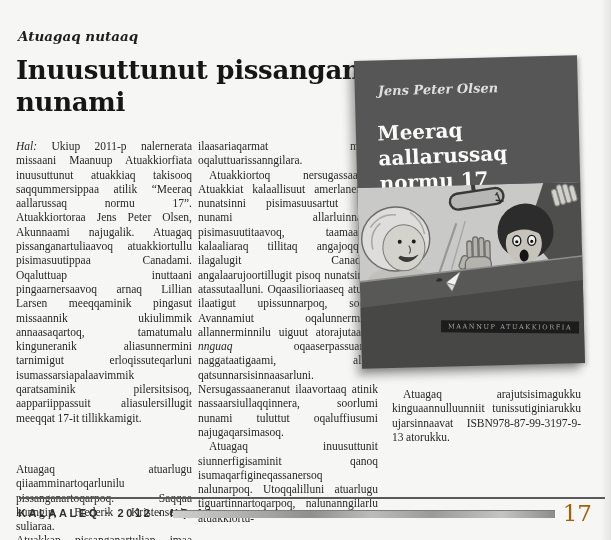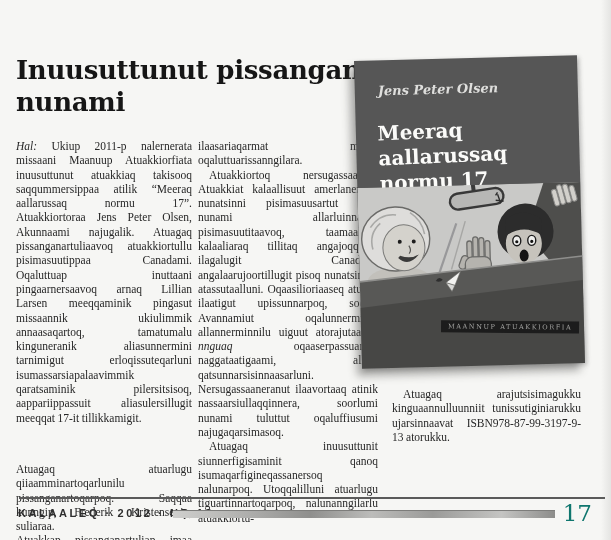--- a/index.html
+++ b/index.html
@@ -87,28 +87,29 @@
     color:#2e2e2e;
   }
   .footer-bar{
     position:absolute;left:173px;top:510px;width:382px;height:7px;
     background:linear-gradient(90deg,#cfcfcd 0%,#b5b5b3 16%,#8f8f8d 36%,#bcbcba 52%,#9a9a98 68%,#c4c4c2 86%,#8c8c8a 100%);
     border-top:1px solid #7d7d7b;
   }
   .footer-page{
     position:absolute;right:19px;top:500px;
     font-family:"DejaVu Serif", serif;
-    font-size:23px;color:#0f766e;
+    font-size:23px;color:#a16207;
   }
 </style>
 </head>
 <body>
 
 <div class="page">
 
+  <div class="kicker">Atuagaq nutaaq</div>
 
   <div class="headline">
     <div>Inuusuttunut pissanganar-</div>
     <div>nunami</div>
   </div>
 
   <div class="col col1">
     <p><span class="ital">Hal:</span><span> Ukiup 2011-p nalernerata missaani Maanuup Atuakkiorfiata inuusuttunut atuakkiaq takisooq saqqummersippaa atilik “Meeraq aallarussaq normu 17”. Atuakkiortoraa Jens Peter Olsen, Akunnaami najugalik. Atuagaq pissanganartuliaavoq atuakkiortullu pisimasuutippaa Canadami. Oqaluttuap inuttaani pingaarnersaavoq arnaq Lillian Larsen meeqqaminik pingasut missaannik ukiulimmik annaasaqartoq, tamatumalu kinguneranik aliasunnermini tarnimigut erloqissuteqarluni isumassarsiapalaavimmik qaratsaminik pilersitsisoq, aappariippassuit aliasulersillugit meeqqat 17-it tillikkamigit.</span></p>
     <p class="gap-top">Atuagaq atuarlugu qiiaamminartoqarlunilu pissanganartoqarpoq. Saqqaa kunngip, Frederik Kristensenip, suliaraa.</p>
     <p>Atuakkap pissanganartuliap imaa oqaluttuarissallugu ussernartorsiornarpoq, atuartussalli tamanna nammineq misigisaanut</p>

